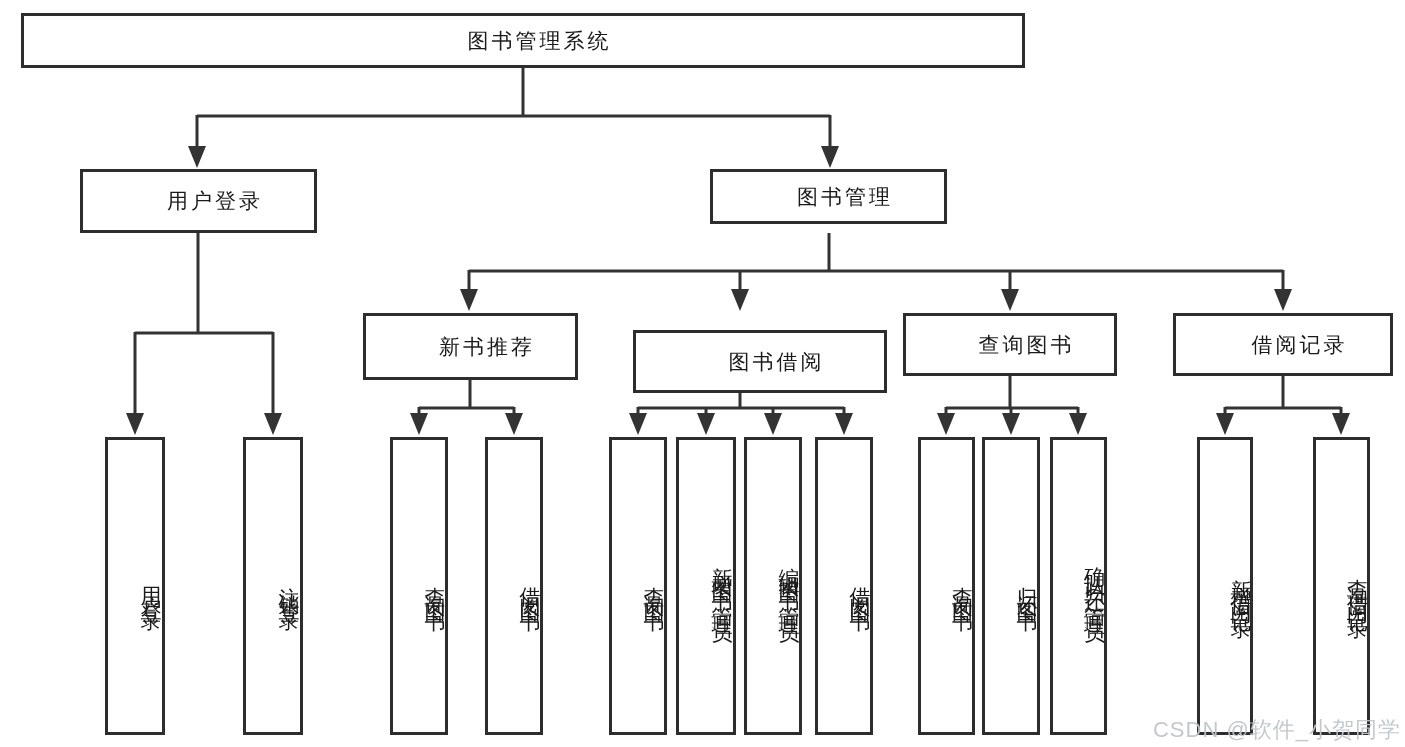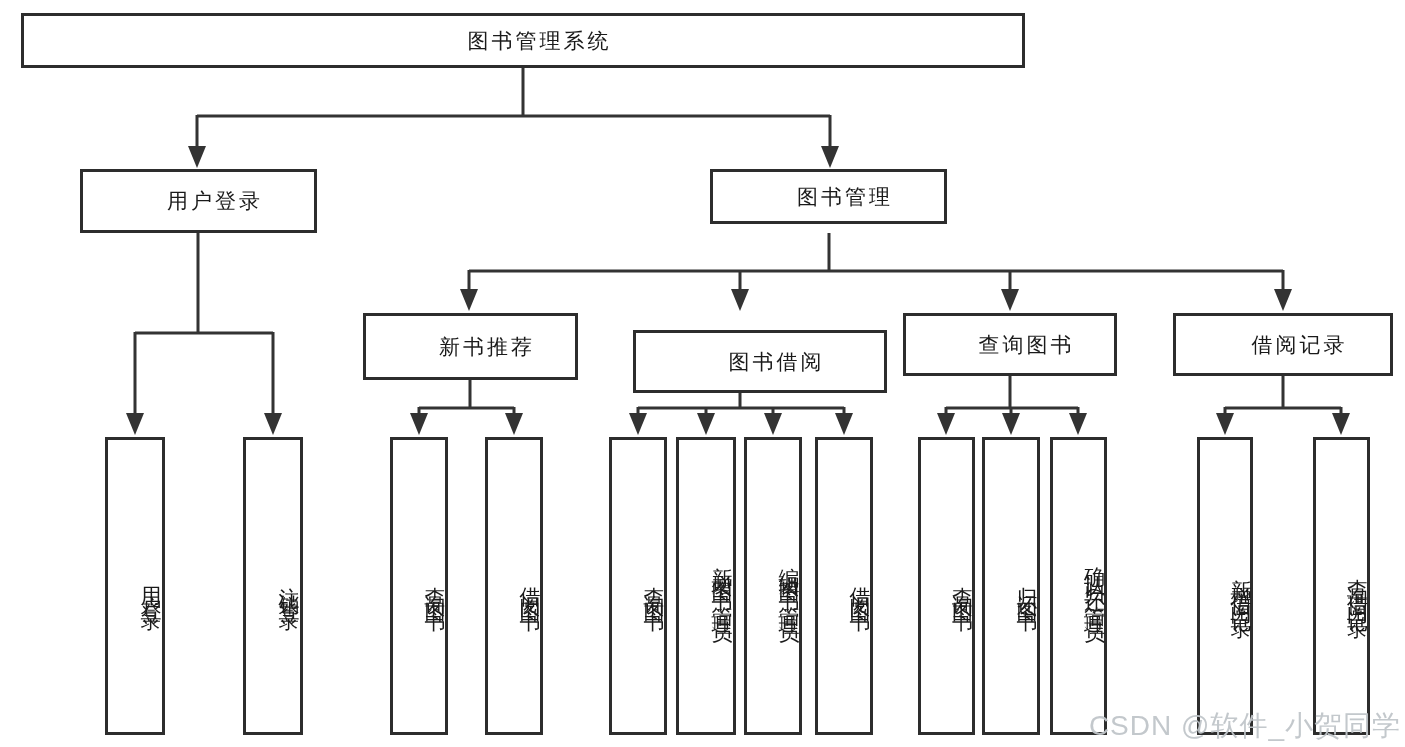--- a/index.html
+++ b/index.html
@@ -42,21 +42,21 @@
     writing-mode: vertical-rl;
     text-orientation: mixed;
     letter-spacing: 8px;
     line-height: 1.1;
   }
 
   .watermark {
     position: absolute;
     right: 4px;
     bottom: 2px;
-    font-size: 28px;
+    font-size: 22px;
     letter-spacing: 1px;
     color: rgba(192, 197, 201, 0.95);
     white-space: nowrap;
     pointer-events: none;
   }
 </style>
 </head>
 <body>
 
 <div class="canvas">

